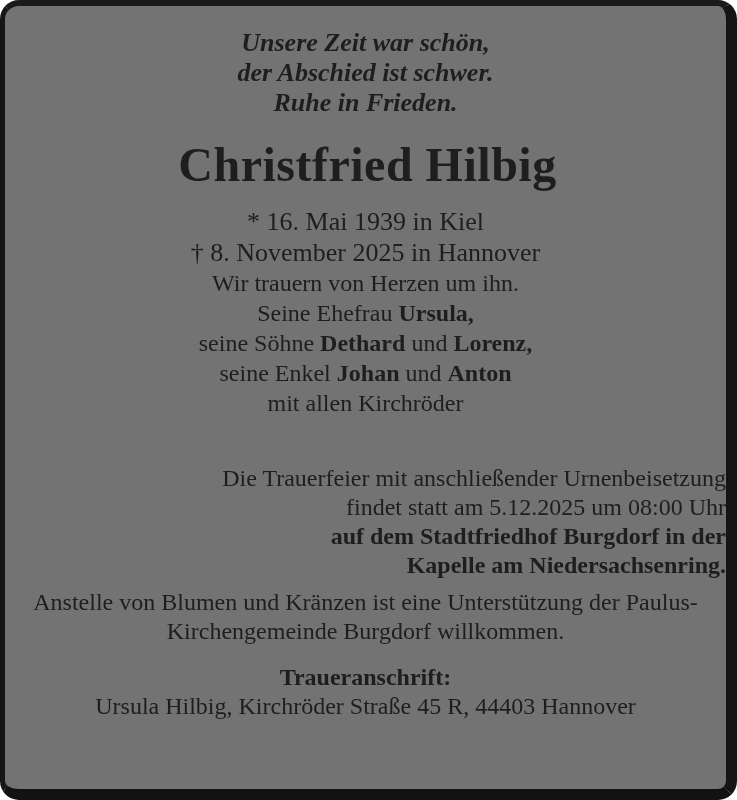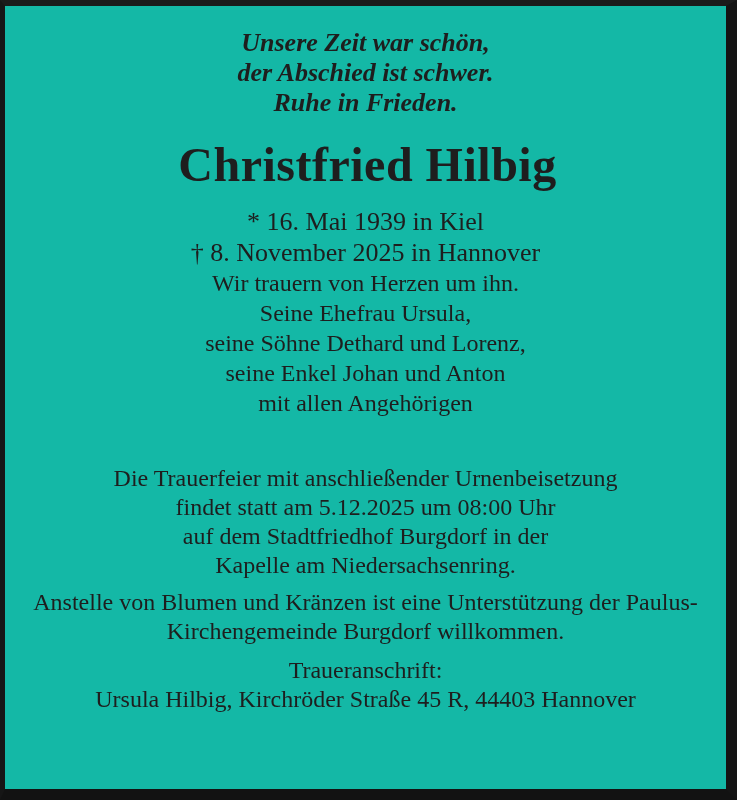--- a/index.html
+++ b/index.html
@@ -4,30 +4,31 @@
 <style>
   html, body {
     margin: 0;
     padding: 0;
     background: #ffffff;
   }
   .page {
     box-sizing: border-box;
     width: 737px;
     height: 800px;
-    background: #14b8a6;
+    background: #737373;
     border-top: 6px solid #1b1b1b;
     border-left: 5px solid #161616;
     border-right: 11px solid #141414;
     border-bottom: 11px solid #121212;
     overflow: hidden;
     font-family: "Liberation Serif", "DejaVu Serif", serif;
     color: #1e1e1e;
     text-align: center;
     padding-top: 22px;
+    border-radius: 19px;
   }
   .line {
     white-space: nowrap;
   }
   .verse .line {
     font-size: 26px;
     line-height: 30px;
     font-weight: bold;
     font-style: italic;
   }
@@ -46,41 +47,42 @@
     line-height: 31px;
   }
   .family {
   }
   .family .line {
     font-size: 24px;
     line-height: 30px;
   }
   .funeral {
     margin-top: 46px;
+    text-align: right;
   }
   .funeral .line {
     font-size: 24px;
     line-height: 29px;
   }
   .flowers {
     margin-top: 8px;
   }
   .flowers .line {
     font-size: 24px;
     line-height: 29px;
   }
   .address {
-    margin-top: 10px;
+    margin-top: 17px;
   }
   .address .line {
     font-size: 24px;
     line-height: 29px;
   }
   .bold {
-    font-weight: normal;
+    font-weight: bold;
   }
 </style>
 </head>
 <body>
 
 <div class="page">
 
   <div class="verse">
     <div class="line">Unsere Zeit war schön,</div>
     <div class="line">der Abschied ist schwer.</div>
@@ -92,21 +94,21 @@
   <div class="dates">
     <div class="line">* 16. Mai 1939 in Kiel</div>
     <div class="line">† 8. November 2025 in Hannover</div>
   </div>
 
   <div class="family">
     <div class="line">Wir trauern von Herzen um ihn.</div>
     <div class="line"><span>Seine Ehefrau </span><span class="bold">Ursula,</span></div>
     <div class="line"><span>seine Söhne </span><span class="bold">Dethard</span><span> und </span><span class="bold">Lorenz,</span></div>
     <div class="line"><span>seine Enkel </span><span class="bold">Johan</span><span> und </span><span class="bold">Anton</span></div>
-    <div class="line">mit allen Angehörigen</div>
+    <div class="line">mit allen Kirchröder</div>
   </div>
 
   <div class="funeral">
     <div class="line">Die Trauerfeier mit anschließender Urnenbeisetzung</div>
     <div class="line">findet statt am 5.12.2025 um 08:00 Uhr</div>
     <div class="line bold">auf dem Stadtfriedhof Burgdorf in der</div>
     <div class="line bold">Kapelle am Niedersachsenring.</div>
   </div>
 
   <div class="flowers">

